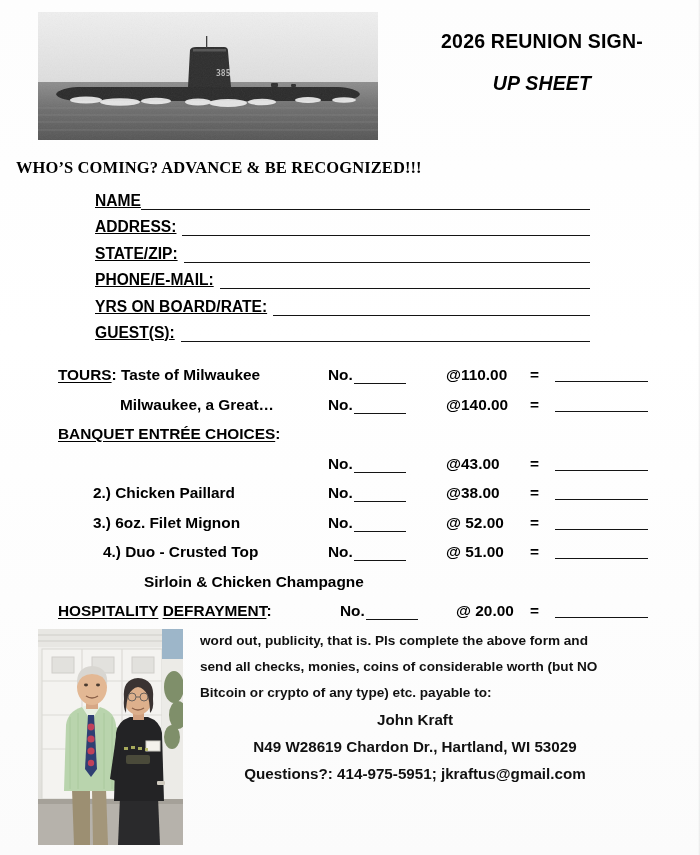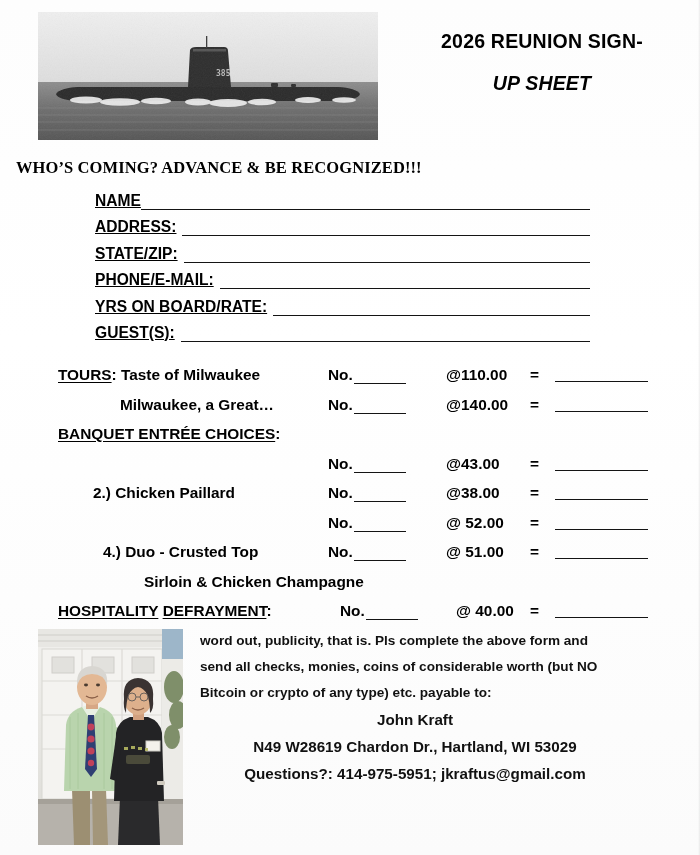--- a/index.html
+++ b/index.html
@@ -334,20 +334,21 @@
       <span class="pqty">
         <span class="noword">No.</span>
           <span class="blank"></span>
       </span>
       <span class="pprice">@38.00</span>
       <span class="peq">=</span>
       <span class="pans"></span>
     </div>
 
     <div class="prow">
+      <span class="pname ind2">3.) 6oz. Filet Mignon</span>
       <span class="pqty">
         <span class="noword">No.</span>
           <span class="blank"></span>
       </span>
       <span class="pprice">@ 52.00</span>
       <span class="peq">=</span>
       <span class="pans"></span>
     </div>
 
     <div class="prow">
@@ -364,21 +365,21 @@
     <div class="prow">
       <span class="pname ind4">Sirloin &amp; Chicken Champagne</span>
     </div>
 
     <div class="prow">
       <span class="pname"><span class="u">HOSPITALITY</span> <span class="u">DEFRAYMENT</span><span>:</span></span>
       <span class="pqty" style="left:282px">
         <span class="noword">No.</span>
           <span class="blank"></span>
       </span>
-      <span class="pprice" style="left:398px">@ 40.00</span>
+      <span class="pprice" style="left:398px">@ 20.00</span>
       <span class="peq">=</span>
       <span class="pans"></span>
     </div>
 
   </div>
 
   <div class="hosts-photo">
     <svg viewBox="0 0 145 216" preserveAspectRatio="none">
       <defs>
         <linearGradient id="garage" x1="0" y1="0" x2="0" y2="1">

